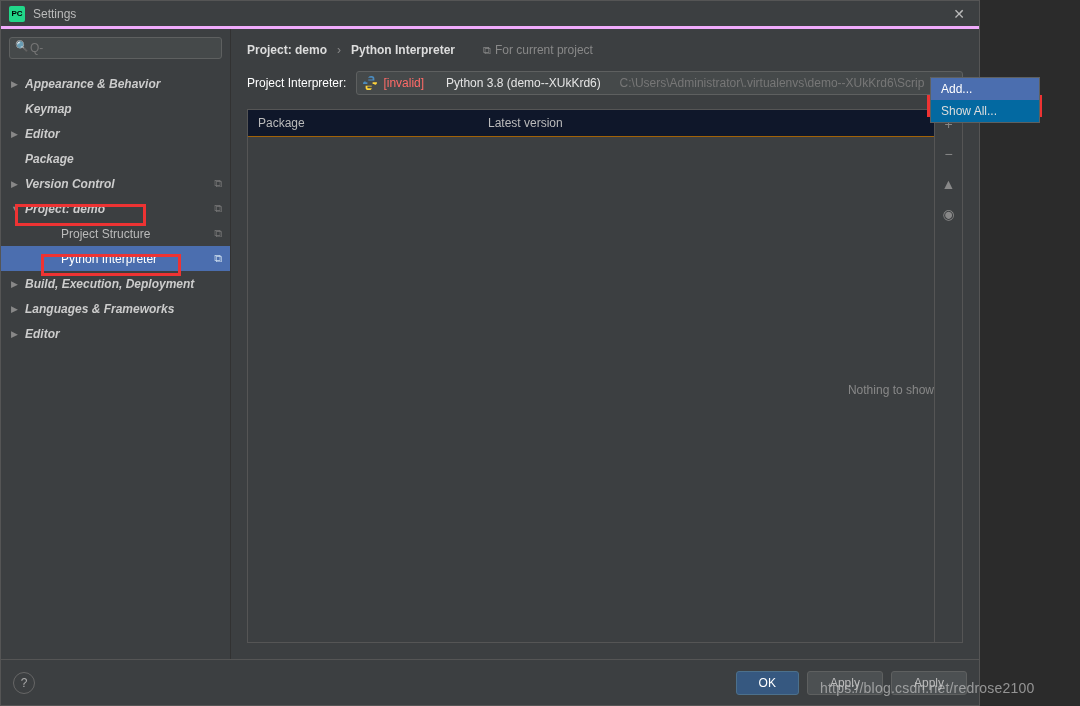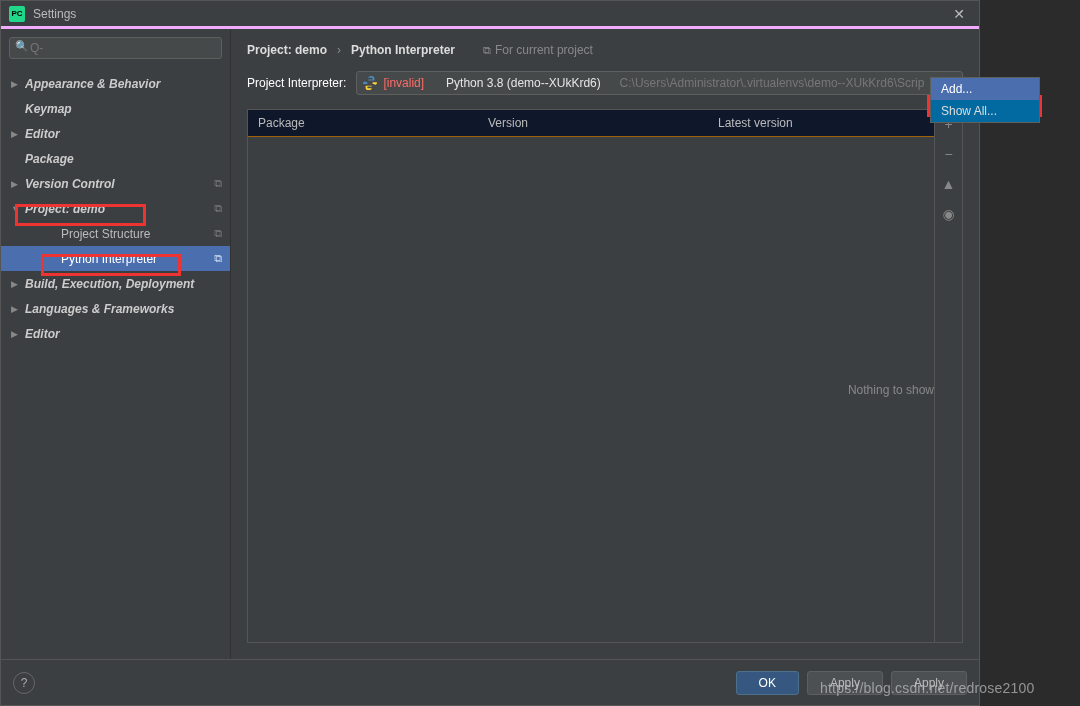--- a/index.html
+++ b/index.html
@@ -171,21 +171,20 @@
           <span class="name">Python 3.8 (demo--XUkKrd6)</span>
           <span class="path">C:\Users\Administrator\.virtualenvs\demo--XUkKrd6\Scrip</span>
           <span class="cbarrow">▼</span>
         </div>
       </div>
 
       <div class="table-wrap">
         <div class="table-area">
           <div class="thead">
             <div class="th-pkg">Package</div>
-            <div class="th-ver">Version</div>
             <div class="th-lat">Latest version</div>
           </div>
           <div class="tbody">
             <span class="empty">Nothing to show</span>
           </div>
         </div>
         <div class="table-tools">
           <span>+</span>
           <span>−</span>
           <span>▲</span>

